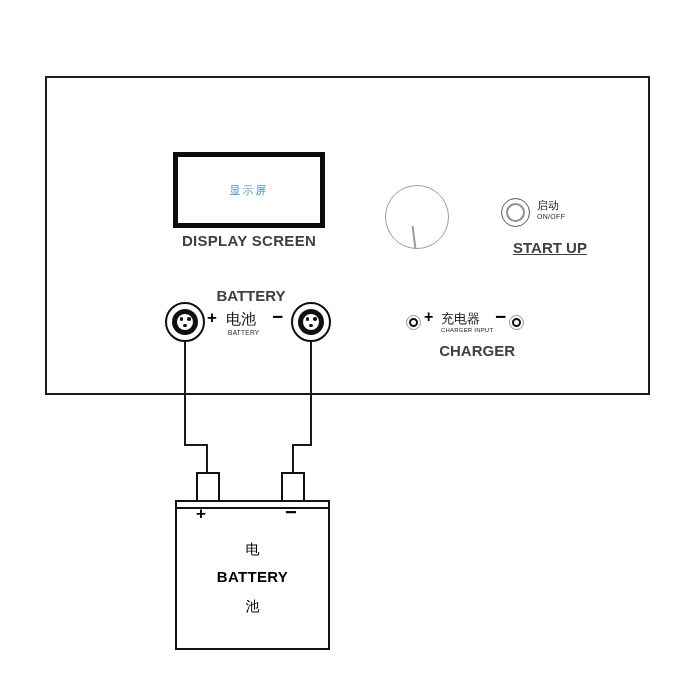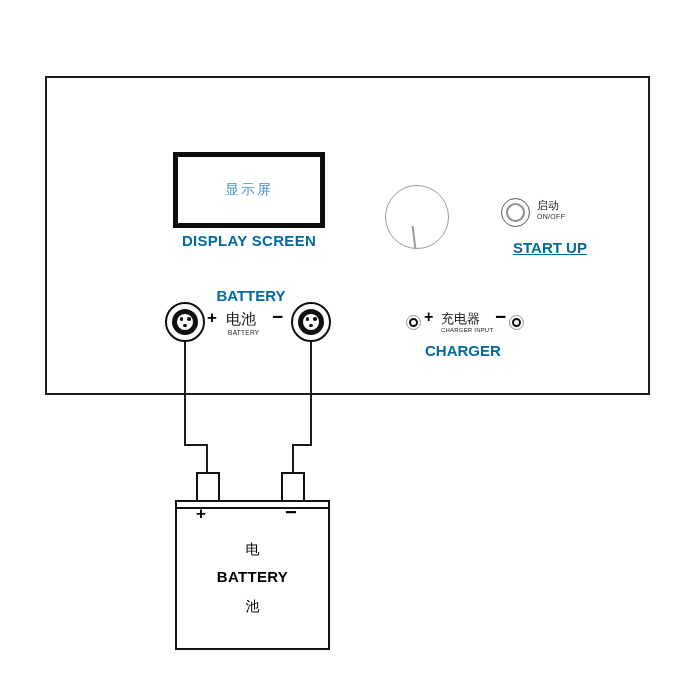--- a/index.html
+++ b/index.html
@@ -6,22 +6,22 @@
   .stage{position:relative;width:700px;height:700px;background:#ffffff;
          font-family:"Liberation Sans","DejaVu Sans",sans-serif;color:#111;overflow:hidden;}
   .abs{position:absolute;}
 
   
   .panel{left:45px;top:76px;width:601px;height:315px;border:2px solid #1c1c1c;background:#fff;}
 
   
   .screen{left:173px;top:152px;width:142px;height:66px;border:5px solid #0d0d0d;background:#fff;
           display:flex;align-items:center;justify-content:center;}
-  .screen-text{font-size:14px;letter-spacing:2px;}
-  .lbl-bold{font-weight:bold;font-size:15px;color:#0369a1;}
+  .screen-text{font-size:11px;letter-spacing:2px;}
+  .lbl-bold{font-weight:bold;font-size:15px;color:#404040;}
   .display-label{left:163px;top:232px;width:172px;text-align:center;letter-spacing:0.3px;}
 
   
   .knob{left:385px;top:185px;width:62px;height:62px;border:1.5px solid #9b9b9b;border-radius:50%;background:#fff;}
   .knob-pointer{left:413px;top:226px;width:1.5px;height:23px;background:#9b9b9b;transform:rotate(-7deg);}
 
   
   .btn-outer{left:501px;top:198px;width:27px;height:27px;border:1.5px solid #555;border-radius:50%;
              display:flex;align-items:center;justify-content:center;background:#fff;}
   .btn-inner{width:15px;height:15px;border:2.5px solid #8f8f8f;border-radius:50%;background:#fff;}
@@ -48,21 +48,21 @@
   
   .jack{width:13px;height:13px;border:1px solid #8f8f8f;border-radius:50%;background:#fff;
         display:flex;align-items:center;justify-content:center;}
   .jack-inner{width:5px;height:5px;border:2.5px solid #101010;border-radius:50%;background:#fff;}
   .jack-a{left:406px;top:315px;}
   .jack-b{left:509px;top:315px;}
   .charger-plus{left:424px;top:308px;font-size:16px;}
   .charger-cn{left:441px;top:310px;font-size:13px;}
   .charger-en{left:441px;top:327px;font-size:6px;letter-spacing:0.2px;}
   .charger-minus{left:495px;top:306px;font-size:19px;}
-  .charger-title{left:425px;top:342px;width:90px;text-align:left;}
+  .charger-title{left:425px;top:342px;width:90px;text-align:right;}
 
   
   .wire{background:#1a1a1a;}
 
   
   .terminal{width:20px;height:26px;border:2px solid #111;background:#fff;}
   .term-a{left:196px;top:472px;}
   .term-b{left:281px;top:472px;}
 
   

